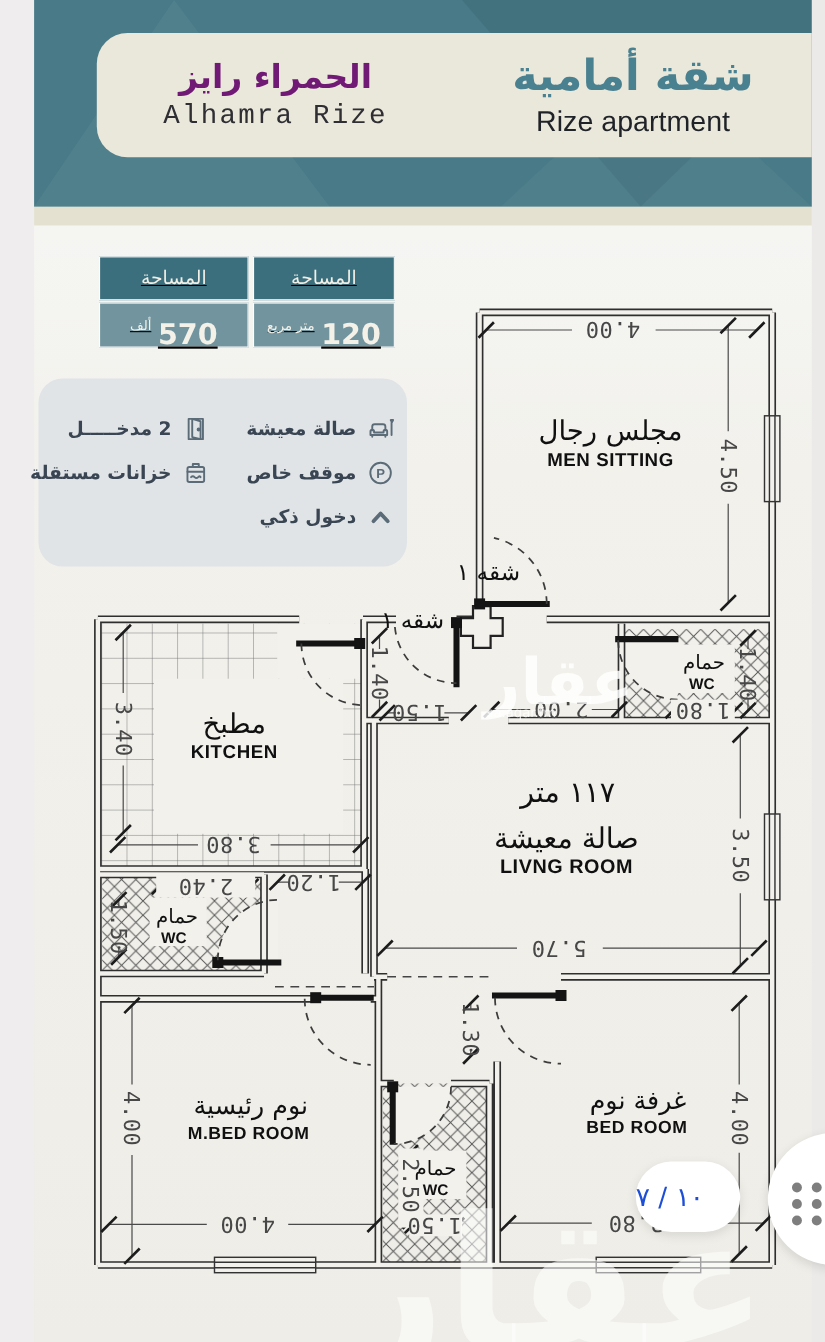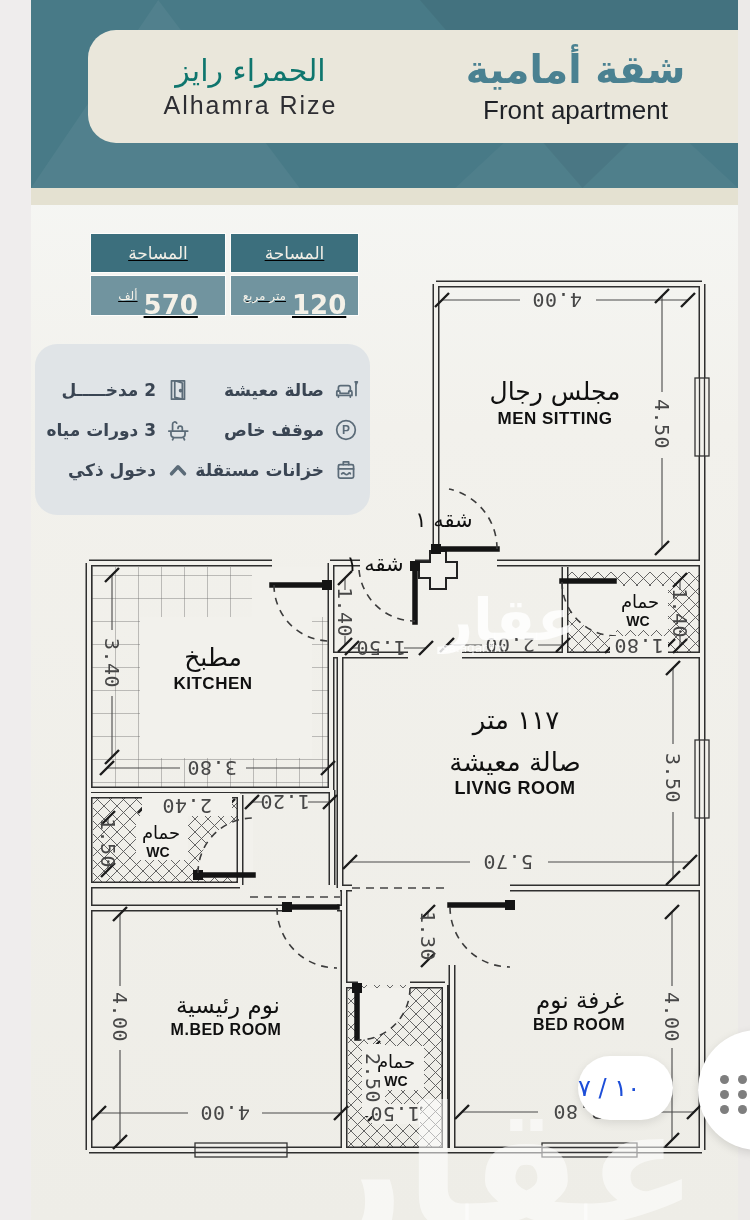--- a/index.html
+++ b/index.html
@@ -15,22 +15,22 @@
     background:rgba(255,255,255,.05);clip-path:polygon(0 100%,18% 0,38% 100%);}
   .band .poly2{position:absolute;left:0;top:0;width:100%;height:100%;
     background:rgba(0,0,0,.06);clip-path:polygon(55% 0,78% 100%,100% 20%,100% 0);}
   .band .poly3{position:absolute;left:0;top:0;width:100%;height:100%;
     background:rgba(255,255,255,.04);clip-path:polygon(60% 100%,80% 30%,100% 100%);}
   .beige-strip{position:absolute;left:31px;top:188px;width:707px;height:17px;background:#e4e1d1;}
   
   .plate{position:absolute;left:88px;top:30px;width:650px;height:113px;background:#eae7db;
          border-radius:28px 0 0 28px;display:flex;}
   .plate .half{flex:1;display:flex;flex-direction:column;align-items:center;justify-content:center;gap:3px;}
-  .brand-ar{font-size:30px;font-weight:normal;color:#0f766e;}
-  .brand-en{font-family:Liberation Sans, sans-serif;font-size:25px;color:#2e2e33;letter-spacing:2px;}
+  .brand-ar{font-size:30px;font-weight:bold;color:#701a75;}
+  .brand-en{font-family:Liberation Mono, monospace;font-size:25px;color:#2e2e33;letter-spacing:2px;}
   .title-ar{font-size:39px;font-weight:bold;color:#4a8191;}
   .title-en{font-family:"Liberation Sans",sans-serif;font-size:26px;color:#1f2227;}
   
   .stats{position:absolute;left:90px;top:233px;display:flex;gap:4px;direction:ltr;}
   .statbox{display:flex;flex-direction:column;gap:2px;text-decoration:underline;}
   .statbox .hd{height:38px;background:#3c6f7d;color:#f2efe6;display:flex;align-items:center;justify-content:center;
                font-size:17px;border:1px solid #fdfdfb;}
   .statbox .vl{height:39px;background:#71949f;color:#f4f1e8;display:flex;direction:rtl;align-items:center;
                justify-content:center;gap:6px;border:1px solid #fdfdfb;}
   .statbox .num{font-size:26px;font-weight:bold;margin-top:19px;}
@@ -81,21 +81,21 @@
   </div>
   <div class="beige-strip"></div>
 
   <div class="plate">
     <div class="half">
       <div class="brand-ar">الحمراء رايز</div>
       <div class="brand-en">Alhamra Rize</div>
     </div>
     <div class="half">
       <div class="title-ar">شقة أمامية</div>
-      <div class="title-en">Front apartment</div>
+      <div class="title-en">Rize apartment</div>
     </div>
   </div>
 
   <div class="stats">
     <div class="statbox b1">
       <div class="hd">المساحة</div>
       <div class="vl">
         <span class="num">570</span>
         <span class="unit">ألف</span>
       </div>
@@ -131,28 +131,20 @@
     <div class="feat">
       <span class="fico">
         <svg width="26" height="26" viewBox="0 0 24 24">
             <circle cx="12" cy="12" r="8.6"></circle>
             <text x="12" y="16" text-anchor="middle" class="pletter">P</text>
           </svg>
       </span>
       <span class="ftxt">موقف خاص</span>
     </div>
 
-    <div class="feat">
-      <span class="fico">
-        <svg width="26" height="26" viewBox="0 0 24 24">
-            <path d="M3.5,13 H21 M5.5,13 V16 a3,3 0 0 0 3,3 h7 a3,3 0 0 0 3,-3 V13 M8,19 l-1,2 M17,19 l1,2 M7,13 V6.5 a2,2 0 0 1 3.8,-.8 M12,10.5 a2,2 0 0 1 4,0 V13"></path>
-          </svg>
-      </span>
-      <span class="ftxt">3 دورات مياه</span>
-    </div>
     <div class="feat">
       <span class="fico">
         <svg width="26" height="26" viewBox="0 0 24 24">
             <rect x="5" y="7" width="14" height="12.5" rx="1.5"></rect>
             <path d="M5,11 H19 M9.5,7 V4.5 h5 V7 M8,15.5 q1.5,-1.5 3,0 t3,0 t2,0"></path>
           </svg>
       </span>
       <span class="ftxt">خزانات مستقلة</span>
     </div>
 

